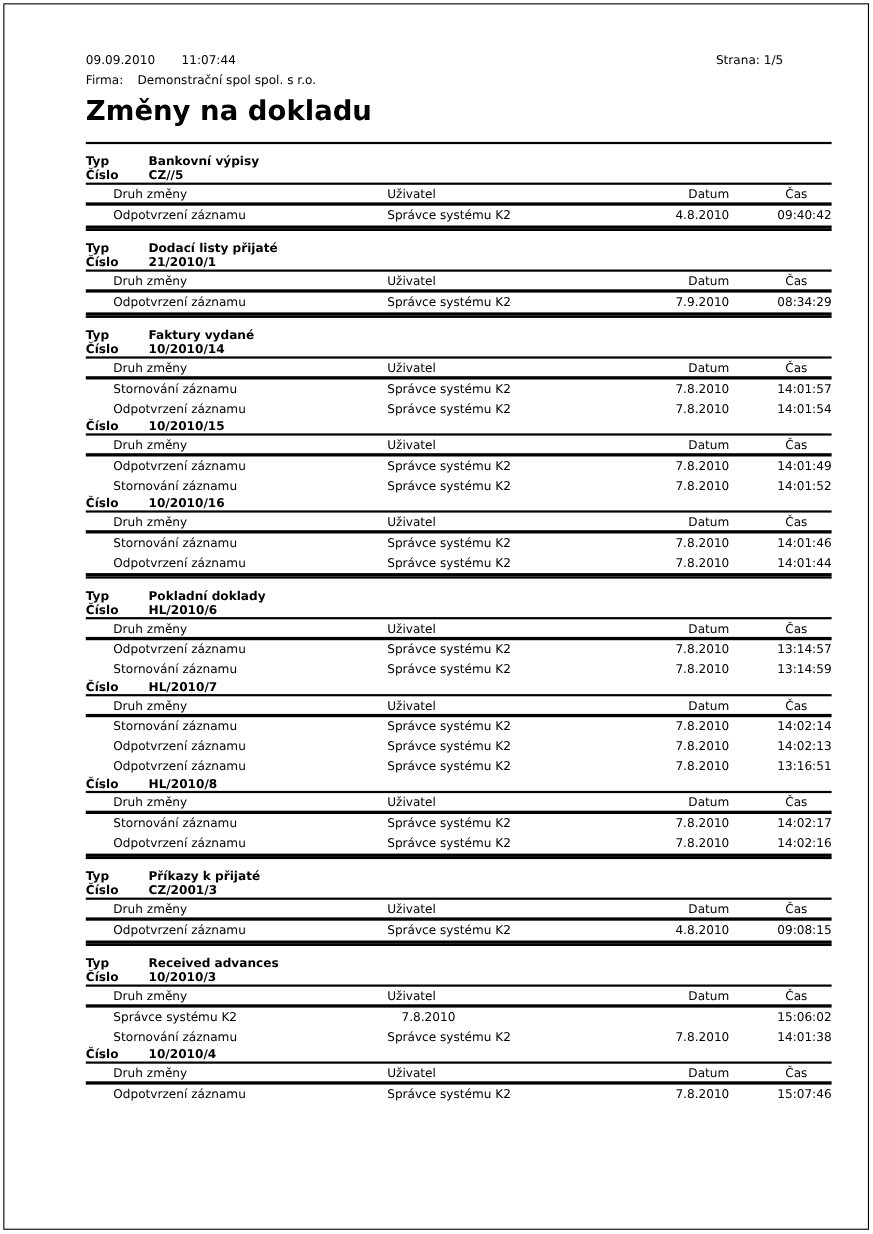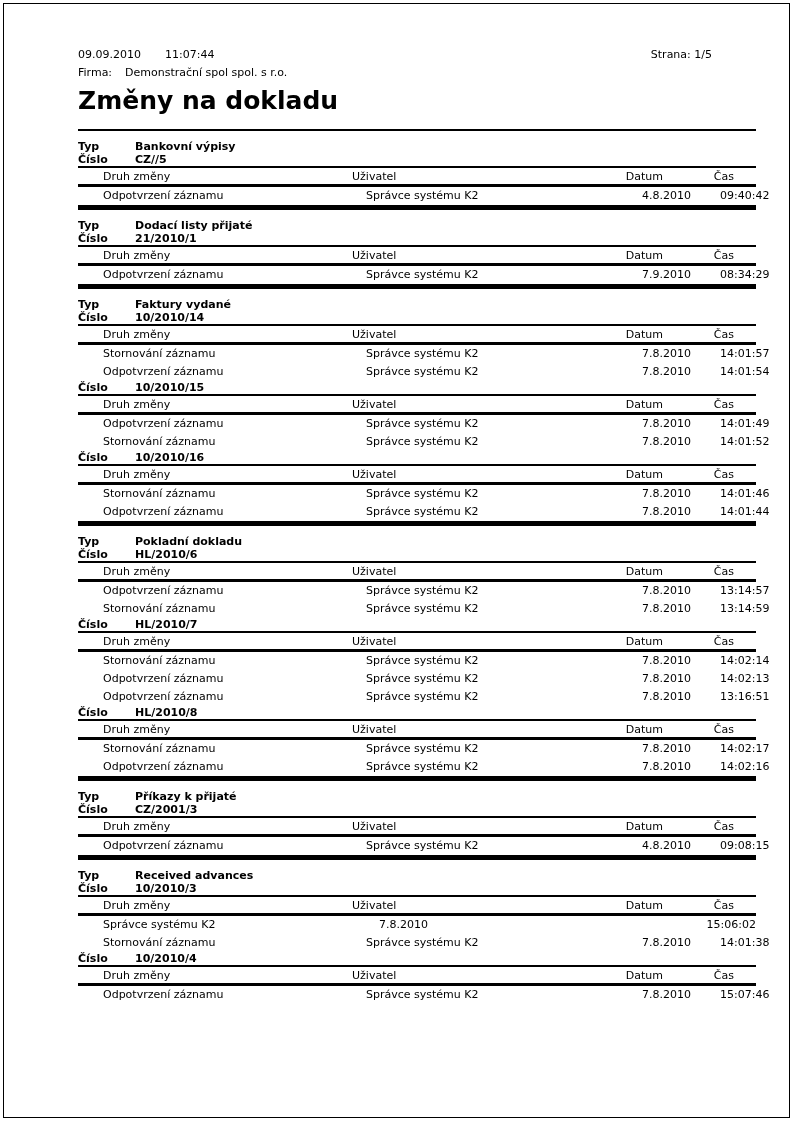--- a/index.html
+++ b/index.html
@@ -43,21 +43,21 @@
   .typ-row, .cislo-row {
     font-size: 11px; font-weight: bold; line-height: 13px; display: flex;
   }
   .kv-label { width: 57px; flex: 0 0 57px; }
 
   .rule-thin  { border-top: 2px solid #000; height: 0; }
   .rule-thick { border-top: 3px solid #000; height: 0; }
 
   .trow { display: flex; padding-left: 25px; font-size: 11px; }
   .head-row { line-height: 15px; margin-top: 1px; }
-  .data-row { line-height: 18px; gap: 14px; }
+  .data-row { line-height: 18px; }
 
   .c1 { width: 249px; flex: 0 0 249px; }
   .c2 { width: 262px; flex: 0 0 262px; }
   .c3 { width: 64px;  flex: 0 0 64px; }
   .c4 { flex: 1 1 auto; }
   .head-row .c3 { text-align: right; padding-right: 15px; box-sizing: border-box; }
   .head-row .c4 { text-align: right; padding-right: 22px; box-sizing: border-box; }
   .data-row .c3 { text-align: left; padding-right: 8px; box-sizing: border-box; }
   .data-row .c4 { text-align: right; }
 </style>
@@ -238,21 +238,21 @@
     <span class="c4">14:01:44</span>
   </div>
 </div>
   </div>
 </div>
   </div>
 
   <div class="section">
     <div class="typ-row">
       <span class="kv-label">Typ</span>
-      <span>Pokladní dokladu</span>
+      <span>Pokladní doklady</span>
     </div>
     <div>
   <div class="group">
     <div class="cislo-row">
       <span class="kv-label">Číslo</span>
       <span>HL/2010/6</span>
     </div>
     <div class="rule-thin"></div>
     <div class="trow head-row">
       <span class="c1">Druh změny</span>

